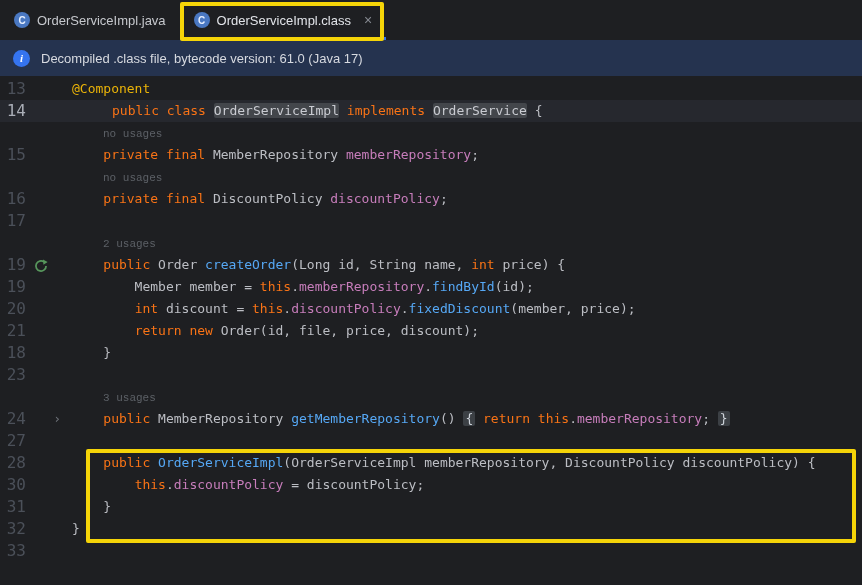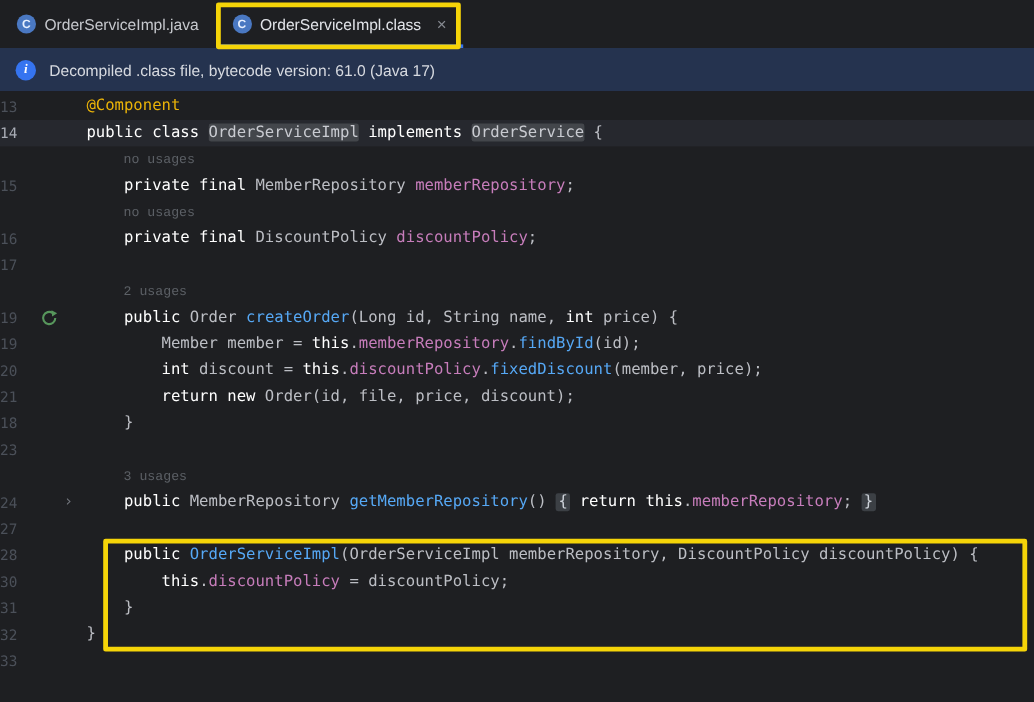--- a/index.html
+++ b/index.html
@@ -17,31 +17,31 @@
   .closex{color:#868a91;font-size:14px;margin-left:6px;line-height:1;}
   
   .banner{height:36px;background:#25334f;display:flex;align-items:center;gap:11px;
           padding:0 13px;font-family:"Liberation Sans",sans-serif;font-size:13px;color:#d7dae0;}
   .infoicon{width:17px;height:17px;border-radius:50%;background:#3574f0;color:#fff;
             display:flex;align-items:center;justify-content:center;font-size:11px;font-weight:bold;
             font-family:"Liberation Serif",serif;font-style:italic;flex:none;}
   
   .editor{position:absolute;left:0;top:76px;right:0;bottom:0;padding-top:2px;background:#1e1f22;}
   .row{display:flex;height:22px;line-height:22px;font-size:13px;white-space:pre;}
-  .row.caret{background:#26282e;}
+  .row.caret{background:#26282e;gap:40px;}
   .gut{width:64px;flex:none;display:flex;}
-  .ln{display:inline-block;width:26px;color:#4b5059;font-size:12px;flex:none;}
+  .ln{display:inline-block;width:26px;text-align:right;color:#4b5059;font-size:16px;flex:none;}
   .caret .ln{color:#a9adb6;}
   .gicon{flex:1;position:relative;}
   .runic{position:absolute;left:8px;top:4px;width:14px;height:14px;}
   .folda{position:absolute;right:3px;top:0;color:#6f737a;font-size:13px;}
   .code{padding-left:8px;color:#bcbec4;white-space:pre;}
   .inlay{color:#5c6066;font-size:11px;margin-left:31px;font-family:Liberation Mono, monospace;}
   
-  .s-k{color:#ffffff;}          
+  .s-k{color:#f97316;}          
   .s-t{color:#bcbec4;}          
   .s-a{color:#eab308;}          
   .s-f{color:#c77dbb;}          
   .s-m{color:#56a8f5;}          
   .s-hb{color:#c9cbd1;background:#43464b;border-radius:2px;}   
   .s-fb{color:#cdd2d9;background:#3c4045;border-radius:2px;padding:0 2px;} 
   
   .ybox{position:absolute;border:4px solid #f5d408;border-radius:2px;pointer-events:none;z-index:5;}
   .tabbox{left:180px;top:2px;width:196px;height:31px;}
   .codebox{left:86px;top:449px;width:762px;height:86px;}

